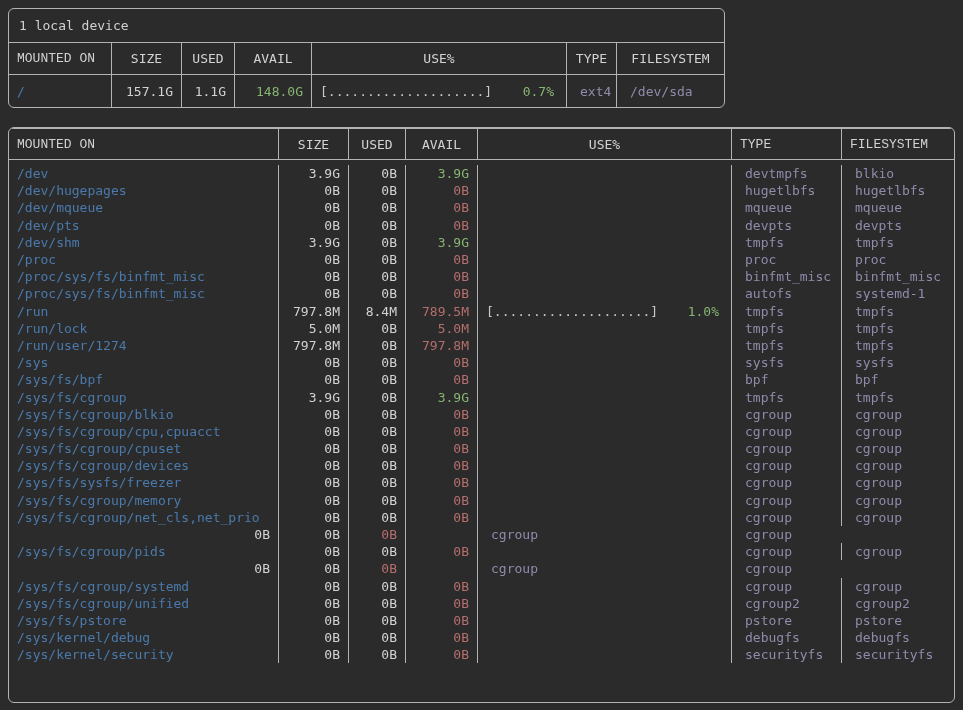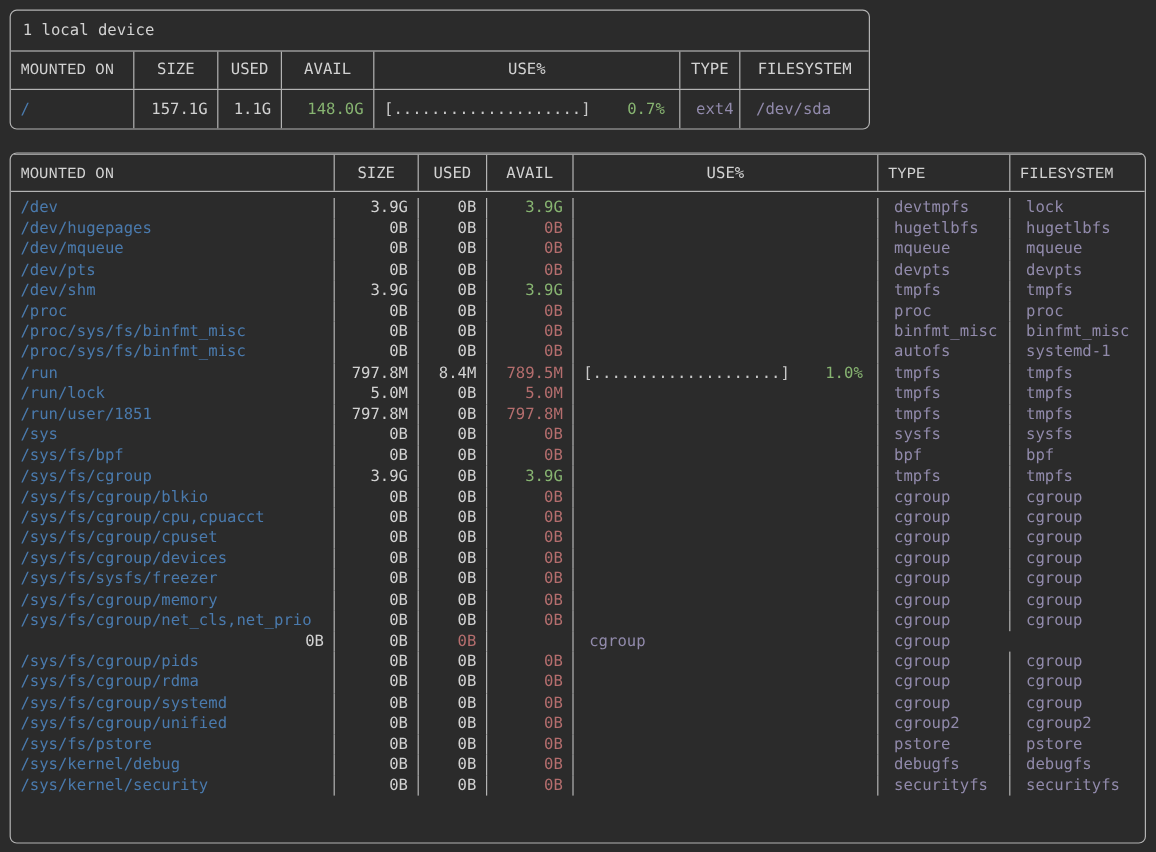--- a/index.html
+++ b/index.html
@@ -80,21 +80,21 @@
     </div>
     <div class="tbl-body">
 
         <div class="row t2">
           <span class="cell mount">/dev</span>
           <span class="cell num c-white">3.9G</span>
           <span class="cell num c-white">0B</span>
           <span class="cell num c-green">3.9G</span>
           <span class="cell usecell"><span class="bar"></span><span class="pct"></span></span>
           <span class="cell typ">devtmpfs</span>
-          <span class="cell typ">lock</span>
+          <span class="cell typ">blkio</span>
         </div>
 
         <div class="row t2">
           <span class="cell mount">/dev/hugepages</span>
           <span class="cell num c-white">0B</span>
           <span class="cell num c-white">0B</span>
           <span class="cell num c-red">0B</span>
           <span class="cell usecell"><span class="bar"></span><span class="pct"></span></span>
           <span class="cell typ">hugetlbfs</span>
           <span class="cell typ">hugetlbfs</span>
@@ -174,21 +174,21 @@
           <span class="cell mount">/run/lock</span>
           <span class="cell num c-white">5.0M</span>
           <span class="cell num c-white">0B</span>
           <span class="cell num c-red">5.0M</span>
           <span class="cell usecell"><span class="bar"></span><span class="pct"></span></span>
           <span class="cell typ">tmpfs</span>
           <span class="cell typ">tmpfs</span>
         </div>
 
         <div class="row t2">
-          <span class="cell mount">/run/user/1851</span>
+          <span class="cell mount">/run/user/1274</span>
           <span class="cell num c-white">797.8M</span>
           <span class="cell num c-white">0B</span>
           <span class="cell num c-red">797.8M</span>
           <span class="cell usecell"><span class="bar"></span><span class="pct"></span></span>
           <span class="cell typ">tmpfs</span>
           <span class="cell typ">tmpfs</span>
         </div>
 
         <div class="row t2">
           <span class="cell mount">/sys</span>
@@ -303,21 +303,20 @@
           <span class="cell mount">/sys/fs/cgroup/pids</span>
           <span class="cell num c-white">0B</span>
           <span class="cell num c-white">0B</span>
           <span class="cell num c-red">0B</span>
           <span class="cell usecell"><span class="bar"></span><span class="pct"></span></span>
           <span class="cell typ">cgroup</span>
           <span class="cell typ">cgroup</span>
         </div>
 
         <div class="row t2">
-          <span class="cell mount">/sys/fs/cgroup/rdma</span>
           <span class="cell num c-white">0B</span>
           <span class="cell num c-white">0B</span>
           <span class="cell num c-red">0B</span>
           <span class="cell usecell"><span class="bar"></span><span class="pct"></span></span>
           <span class="cell typ">cgroup</span>
           <span class="cell typ">cgroup</span>
         </div>
 
         <div class="row t2">
           <span class="cell mount">/sys/fs/cgroup/systemd</span>

